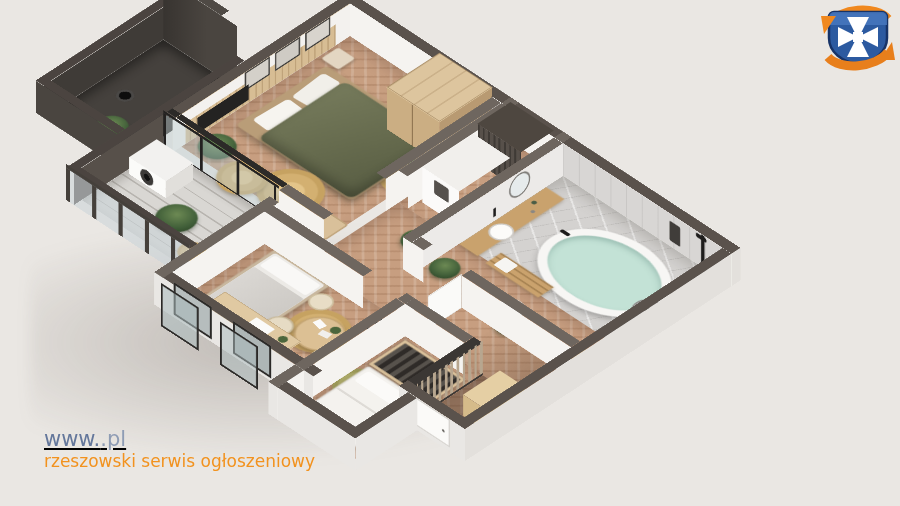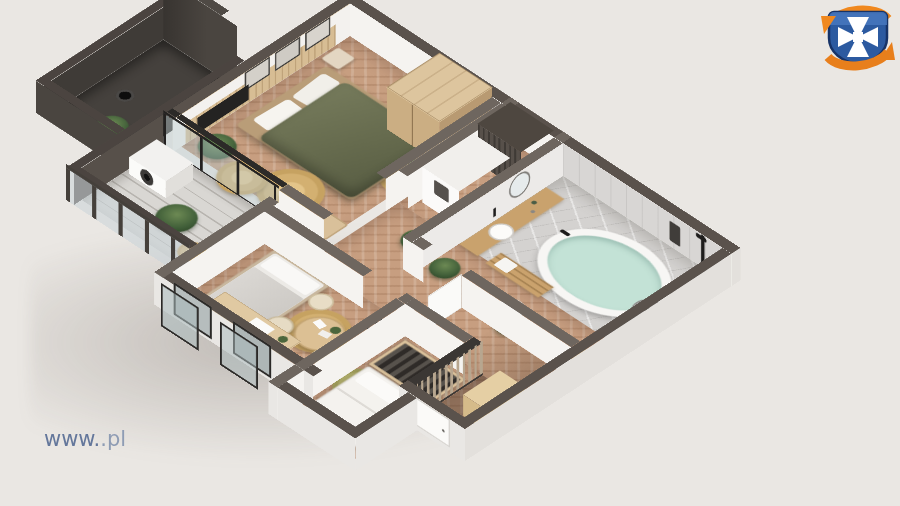--- a/index.html
+++ b/index.html
@@ -23,21 +23,21 @@
   .wood{background-color:#c79e80;background-image:repeating-linear-gradient(45deg,rgba(255,255,255,.16) 0 3px,rgba(0,0,0,0) 3px 14px),repeating-linear-gradient(-45deg,rgba(120,75,45,.18) 0 3px,rgba(0,0,0,0) 3px 14px);box-shadow:inset 8px 8px 18px rgba(90,65,50,.25);}
   .marble{background-color:#d4d2d0;background-image:repeating-linear-gradient(32deg,rgba(255,255,255,.5) 0 2px,rgba(0,0,0,0) 2px 26px),repeating-linear-gradient(120deg,rgba(160,158,156,.35) 0 1px,rgba(0,0,0,0) 1px 18px);box-shadow:inset 8px 8px 18px rgba(110,105,100,.30);}
   .planks{background-color:#d9d7d3;background-image:repeating-linear-gradient(180deg,rgba(0,0,0,0) 0 14px,rgba(120,115,108,.35) 14px 16px);box-shadow:inset 6px 6px 14px rgba(80,75,70,.30);}
   .dark{background:#45413d;box-shadow:inset 6px 6px 16px rgba(0,0,0,.45);}
   .jute{border-radius:50%;background:radial-gradient(circle,#e3c489 0 28%,#d3b071 30% 55%,#c6a261 57% 80%,#b8954f 82%);box-shadow:2px 2px 5px rgba(90,70,40,.35);}
   .plant{border-radius:50%;background:radial-gradient(circle at 42% 40%,#6d8a54,#42603a 55%,#2d4527 85%);box-shadow:2px 3px 6px rgba(40,50,30,.45);}
   .potplant{border-radius:50%;background:#935f45;}
   .woodtop{background:#ddc59e;background-image:repeating-linear-gradient(90deg,rgba(120,85,45,.18) 0 2px,rgba(0,0,0,0) 2px 20px);}
   
   .wm{left:44px;top:429px;line-height:1;}
-  .wm-line1{display:flex;align-items:baseline;}
+  .wm-line1{display:flex;align-items:baseline;text-decoration:underline;}
   .wm-www{font-size:21px;color:var(--brand-muted,#64779b);}
   .wm-brand{font-size:32px;font-weight:bold;color:var(--brand-navy,#27497f);letter-spacing:-1px;}
   .wm-pl{font-size:21px;color:var(--brand-suffix,#8e9cb4);}
   .wm-tag{margin-top:3px;font-size:17px;color:var(--accent-orange,#f2921e);}
   .logo{left:818px;top:4px;}
 </style>
 </head>
 <body>
 
 <div class="scene">
@@ -227,20 +227,21 @@
     <div class="el cap cp" style="left:-12px;top:160px;width:12px;height:124px;"></div>
     <div class="el cap cp" style="left:-12px;top:284px;width:12px;height:136px;"></div>
     <div class="el cap cp" style="left:-12px;top:408px;width:188px;height:12px;"></div>
   </div>
 
   <div class="el wm">
     <div class="wm-line1">
       <span class="wm-www">www.</span>
         <span class="wm-pl">.pl</span>
     </div>
+    <div class="wm-tag">rzeszowski serwis ogłoszeniowy</div>
   </div>
 
   <svg class="el logo" width="80" height="68" viewBox="0 0 80 68">
     <path d="M 10 20 C 22 4, 58 1, 70 15" fill="none" stroke="#f0881e" stroke-width="9"></path>
     <path d="M 16 8 h 48 a5 5 0 0 1 5 5 v 21 c 0 14 -13 24 -29 26 C 24 58 11 48 11 34 V 13 a5 5 0 0 1 5 -5 z" fill="#2c5aa0" stroke="#173367" stroke-width="2.5"></path>
     <path d="M 16 8 h 48 a5 5 0 0 1 5 5 v 8 H 11 v -8 a5 5 0 0 1 5 -5 z" fill="#4a79c0" opacity="0.8"></path>
     <polygon points="37,29 29,13 51,13 43,29" fill="#ffffff"></polygon>
     <polygon points="37,37 29,53 51,53 43,37" fill="#ffffff"></polygon>
     <polygon points="36,31 20,23 20,43 36,35" fill="#ffffff"></polygon>
     <polygon points="44,31 60,23 60,43 44,35" fill="#ffffff"></polygon>

